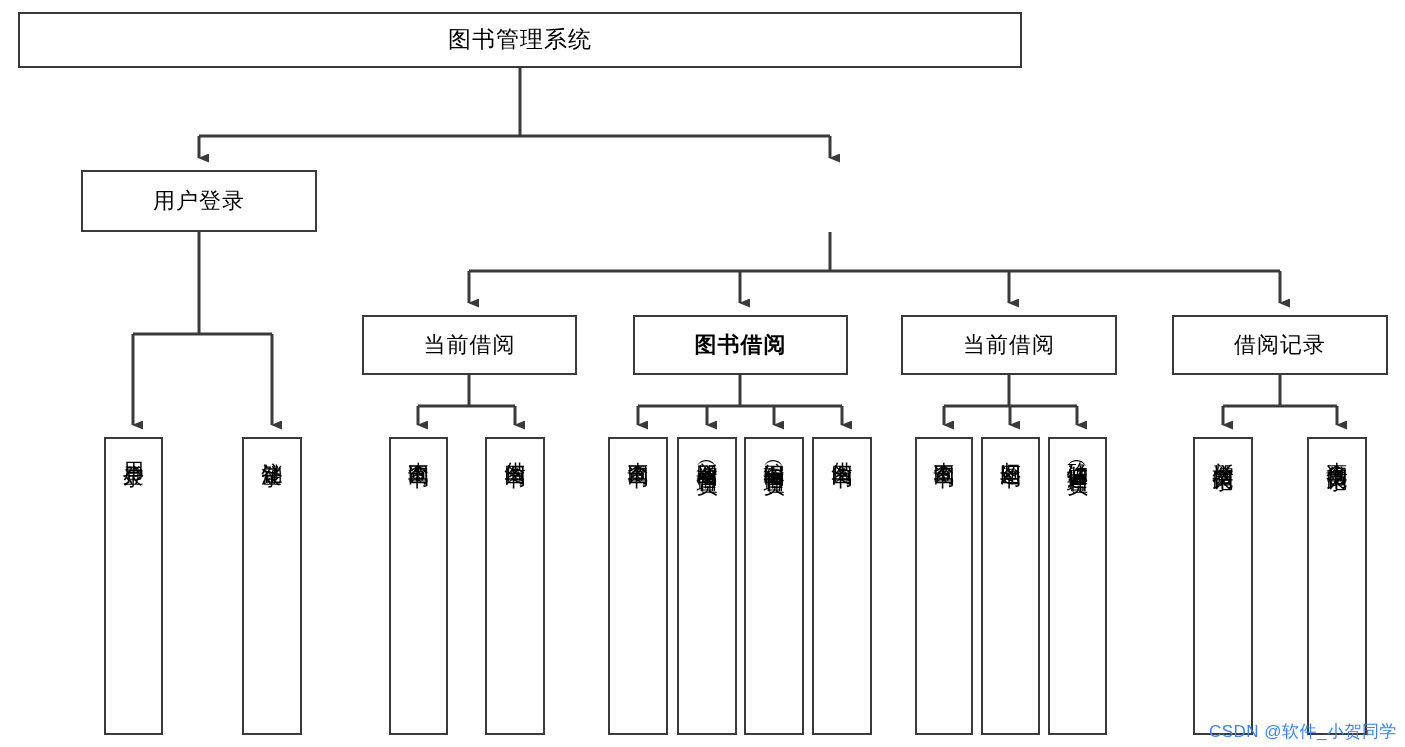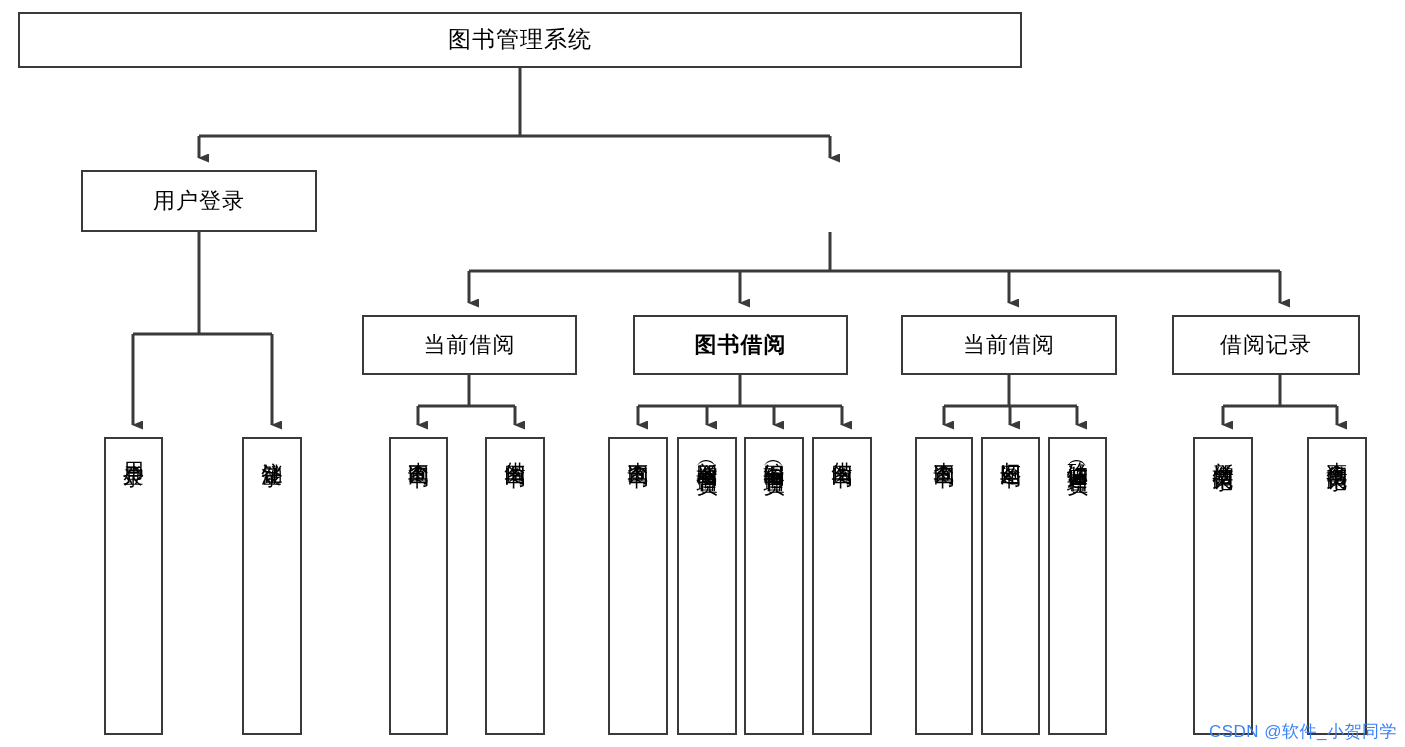--- a/index.html
+++ b/index.html
@@ -125,21 +125,21 @@
     </g>
   </svg>
 
   <div class="node node-h node-root" style="left: 18px; top: 12px; width: 1004px; height: 56px;">图书管理系统</div>
 
   <div class="node node-h" style="left: 81px; top: 170px; width: 236px; height: 62px;">用户登录</div>
 
   <div class="node node-h" style="left: 362px; top: 315px; width: 215px; height: 60px;">当前借阅</div>
   <div class="node node-h" style="left: 633px; top: 315px; width: 215px; height: 60px; font-weight: bold;">图书借阅</div>
   <div class="node node-h" style="left: 901px; top: 315px; width: 216px; height: 60px;">当前借阅</div>
-  <div class="node node-h" style="left: 1172px; top: 315px; width: 188px; height: 60px;">借阅记录</div>
+  <div class="node node-h" style="left: 1172px; top: 315px; width: 216px; height: 60px;">借阅记录</div>
 
   <div class="node node-leaf" style="left: 104px; top: 437px; width: 59px; height: 298px;">
     <span class="vtext">用户登录</span>
   </div>
   <div class="node node-leaf" style="left: 242px; top: 437px; width: 60px; height: 298px;">
     <span class="vtext">注销登录</span>
   </div>
   <div class="node node-leaf" style="left: 389px; top: 437px; width: 59px; height: 298px;">
     <span class="vtext">查询图书</span>
   </div>

